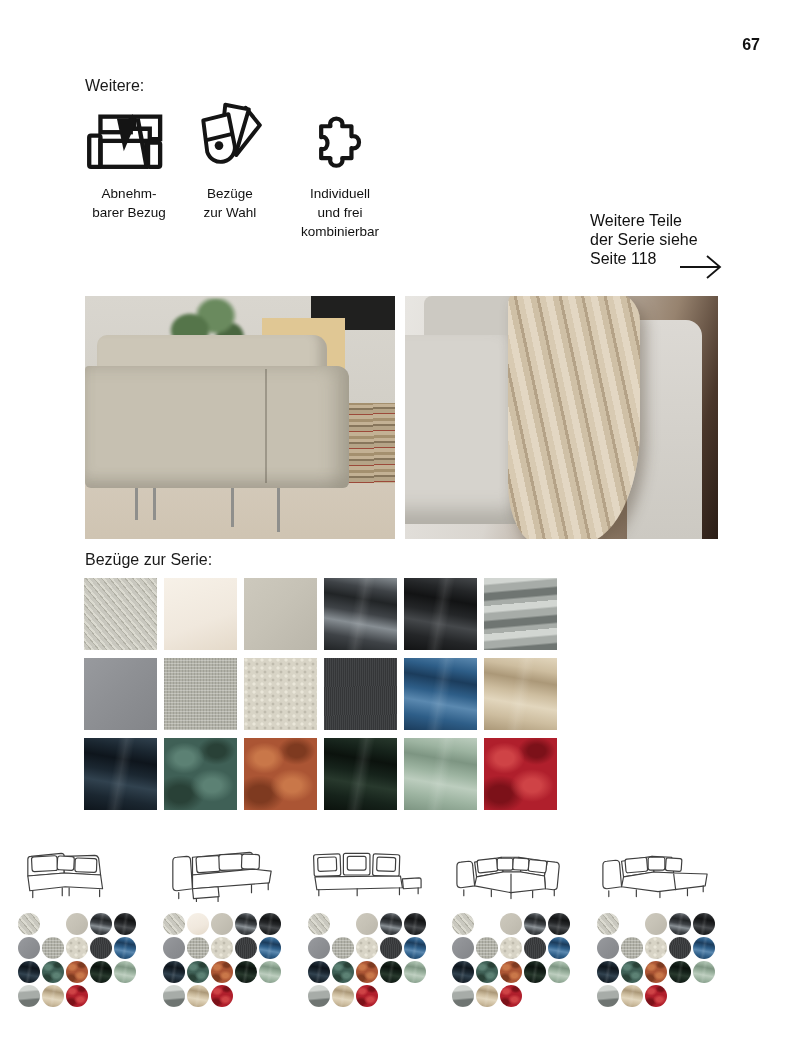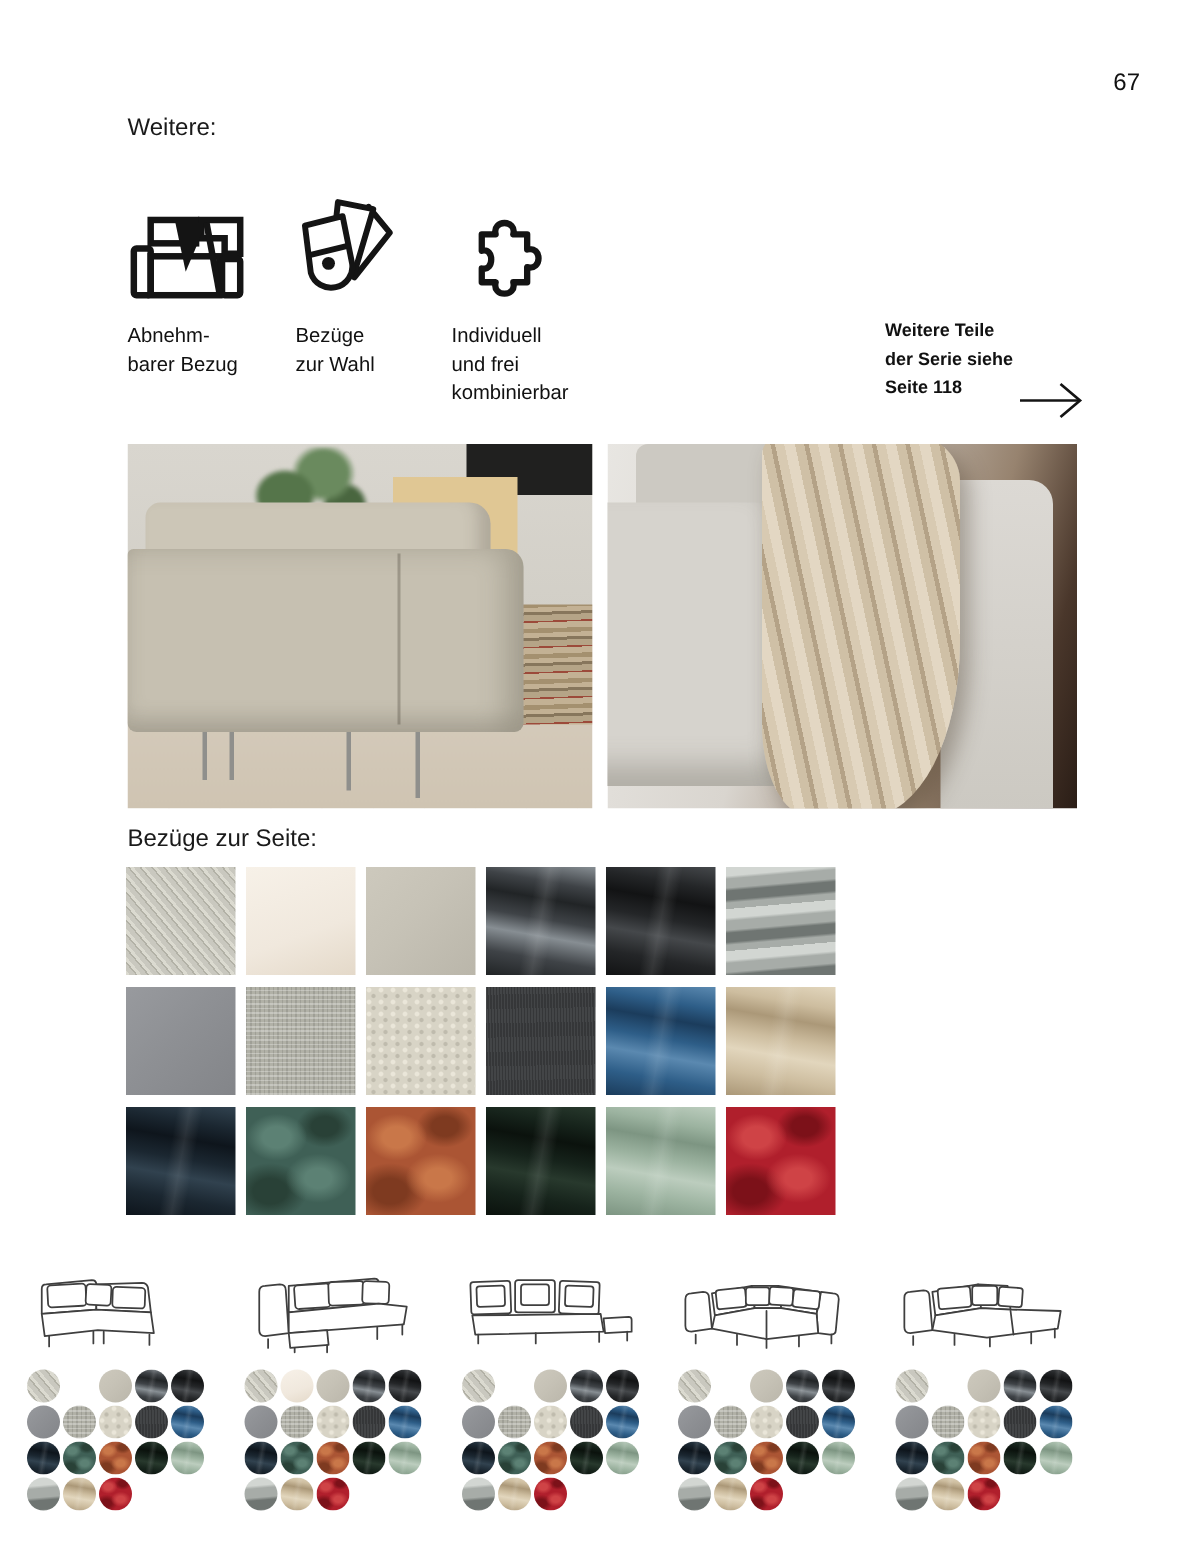--- a/index.html
+++ b/index.html
@@ -1,30 +1,30 @@
 <!DOCTYPE html>
 <html><head>
 <meta charset="utf-8">
 <style>
   html,body{margin:0;padding:0;background:#fff;}
   .page{position:relative;width:800px;height:1044px;background:#fff;overflow:hidden;
         font-family:"Liberation Sans",sans-serif;color:#111;}
-  .page-number{position:absolute;top:36px;right:40px;font-size:16px;font-weight:normal;margin-top:11px;}
+  .page-number{position:absolute;top:36px;right:40px;font-size:16px;font-weight:bold;}
   .section-heading{position:absolute;font-size:16px;font-weight:400;color:#1a1a1a;}
   .h-merkmale{left:85px;top:77px;}
   .h-covers{left:85px;top:551px;}
 
-  .features{position:absolute;left:85px;top:120px;width:480px;height:160px;}
+  .features{position:absolute;left:85px;top:90px;width:480px;height:160px;text-align:center;}
   .feature{position:absolute;top:0;}
   .f0{left:0;}.f1{left:112px;}.f2{left:216px;}.f3{left:344px;}
   .ficon{display:flex;align-items:flex-end;height:82px;}
   .flabel{margin-top:12px;font-size:13.5px;line-height:19px;white-space:pre-line;}
 
-  .series-note{position:absolute;left:590px;top:211px;width:150px;font-size:12px;
-               font-weight:bold;line-height:19px;cursor:pointer;}
+  .series-note{position:absolute;left:590px;top:211px;width:150px;font-size:16px;
+               font-weight:normal;line-height:19px;cursor:pointer;}
   .series-note-text{white-space:pre-line;}
   .series-arrow{position:absolute;left:88px;top:42px;}
 
   .photos{position:absolute;left:0;top:296px;width:800px;height:243px;}
   .photo{position:absolute;top:0;height:243px;overflow:hidden;}
   .photo-left{left:85px;width:310px;}
   .photo-right{left:405px;width:313px;}
   .abs{position:absolute;}
 
   
@@ -176,21 +176,21 @@
     </div>
     <div class="photo photo-right">
       <div class="abs pr-bg"></div>
       <div class="abs pr-cushion2"></div>
       <div class="abs pr-cushion1"></div>
       <div class="abs pr-arm"></div>
       <div class="abs pr-blanket"></div>
     </div>
   </div>
 
-  <div class="section-heading h-covers">Bezüge zur Seite:</div>
+  <div class="section-heading h-covers">Bezüge zur Serie:</div>
 
   <div class="swatch-grid" id="swatch-grid">
       <div class="sw tex-ribbed" style="--c: #c9c8bf; --hi: #dbdad0; --lo: #b2b1a6;"></div>
       <div class="sw tex-soft" style="--c: #f0e8dd; --hi: #f7f1e8; --lo: #e4d9c9;"></div>
       <div class="sw tex-plain" style="--c: #c6c2b6; --hi: #cdc9bd; --lo: #bab6aa;"></div>
       <div class="sw tex-folds" style="--c: #3f4347; --hi: #878e93; --lo: #212426;"></div>
       <div class="sw tex-folds" style="--c: #242628; --hi: #45484b; --lo: #121314;"></div>
       <div class="sw tex-wavy" style="--c: #a7aca8; --hi: #d2d6d2; --lo: #6f7572;"></div>
       <div class="sw tex-plain" style="--c: #8e9094; --hi: #989a9e; --lo: #838589;"></div>
       <div class="sw tex-weave" style="--c: #b1b1a7; --hi: #c8c8be; --lo: #97988d;"></div>

